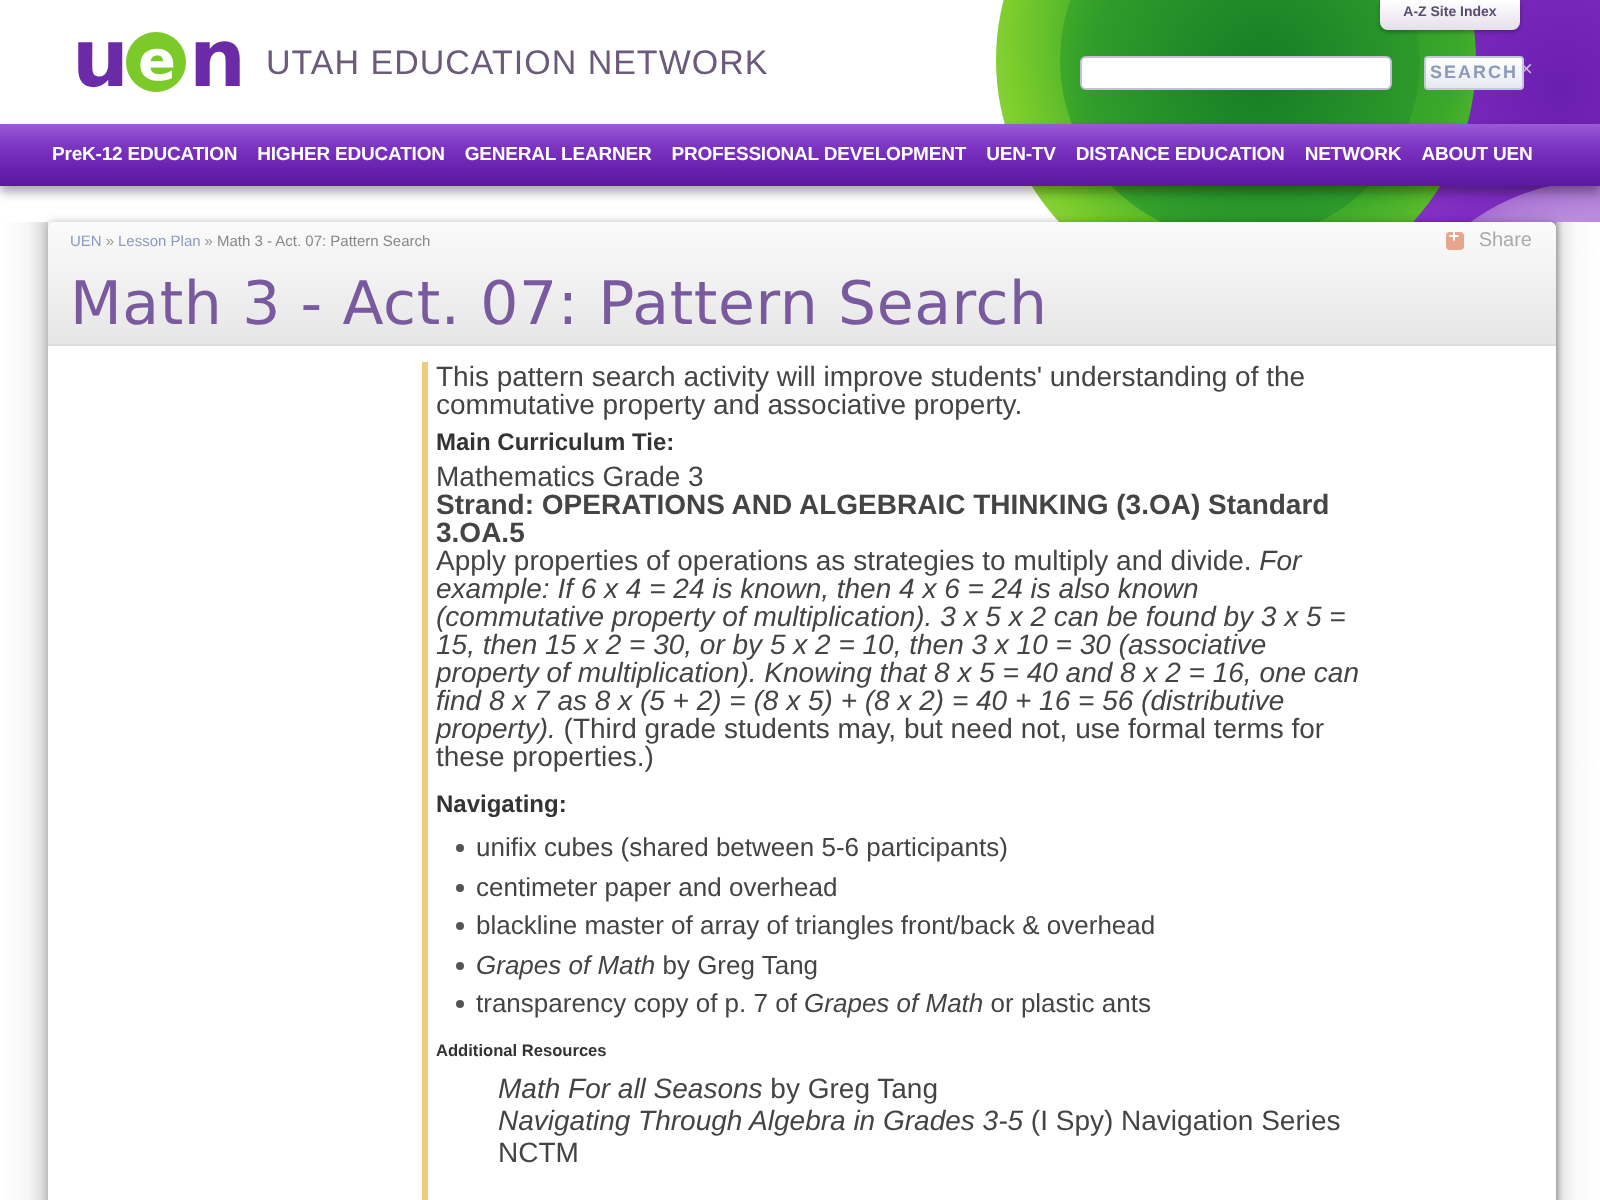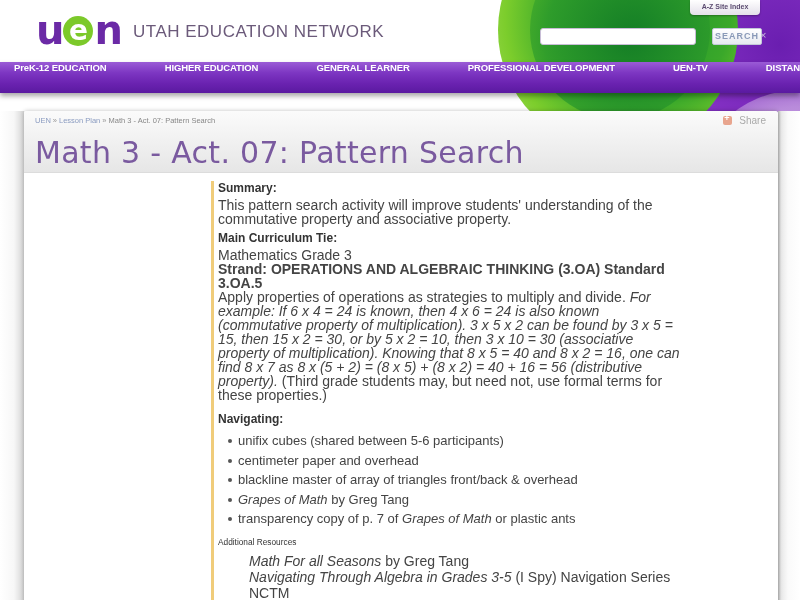--- a/index.html
+++ b/index.html
@@ -21,21 +21,21 @@
   .logo-n { color: #6b2aa6; }
   .site-name { position: absolute; left: 133px; top: 22px; font-size: 17px; color: #6b5a7a; letter-spacing: 0.5px; }
 
   
   .az-index { position: absolute; left: 690px; top: 0; width: 70px; height: 15px; background: linear-gradient(#ffffff, #e4e0ea); border-radius: 0 0 4px 4px; font-size: 7px; font-weight: bold; color: #5b4b70; text-align: center; line-height: 14px; box-shadow: 0 1px 2px rgba(0,0,0,.3); }
   .search-input { position: absolute; left: 540px; top: 28px; width: 156px; height: 17px; background: #fff; border: 1px solid #c8bdd6; border-radius: 3px; font-size: 10px; padding: 0 4px; outline: none; }
   .search-button { position: absolute; left: 698px; top: 28px; width: 50px; height: 17px; background: linear-gradient(#ffffff, #e6e9f0); border: 1px solid #c3c9d8; border-radius: 2px; font-size: 9px; font-weight: bold; color: #8a9ab8; letter-spacing: 1px; line-height: 15px; text-align: center; cursor: pointer; margin-left: 14px; }
   .search-clear { position: absolute; left: 760px; top: 29px; font-size: 11px; color: #c8b8dc; }
 
   
-  .navbar { position: absolute; left: 0; top: 62px; width: 800px; height: 31px; background: linear-gradient(#9a5bd6 0%, #7d36c2 35%, #6a22b0 70%, #5a1aa0 100%); box-shadow: 0 3px 5px rgba(0,0,0,.35); display: flex; padding-left: 14px; gap: 48px; }
+  .navbar { position: absolute; left: 0; top: 62px; width: 800px; height: 31px; background: linear-gradient(#9a5bd6 0%, #7d36c2 35%, #6a22b0 70%, #5a1aa0 100%); box-shadow: 0 3px 5px rgba(0,0,0,.35); display: flex; align-items: center; padding-left: 26px; }
   .nav-item { color: #ffffff; font-size: 9.5px; font-weight: bold; margin-right: 10px; white-space: nowrap; letter-spacing: -0.1px; cursor: pointer; }
 
   
   .panel { position: absolute; left: 24px; top: 111px; width: 754px; height: 520px; background: #ffffff; border-radius: 3px; box-shadow: 0 0 4px rgba(0,0,0,.25); }
   .panel-header { height: 62px; background: linear-gradient(#fbfbfb, #e6e6e6); border-bottom: 1px solid #dcdcdc; border-radius: 3px 3px 0 0; position: relative; padding-left: 16px; }
   .breadcrumb { position: absolute; left: 11px; top: 5px; font-size: 7.5px; color: #888; }
   .breadcrumb a { color: #8a9bc0; text-decoration: none; }
   .breadcrumb .sep { color: #999; margin: 0 2px; }
   .share { position: absolute; right: 12px; top: 4px; display: flex; align-items: center; font-size: 10px; color: #aaa; }
   .share-icon { width: 9px; height: 9px; background: #e8a58e; border-radius: 2px; margin-right: 7px; position: relative; }
@@ -44,21 +44,21 @@
 
   
   .content { position: absolute; left: 187px; top: 70px; width: 470px; border-left: 3px solid #f0cc7a; padding-left: 4px; height: 460px; }
   .content h2 { font-size: 12px; font-weight: bold; color: #333; margin-bottom: 3px; }
   .content p, .content .line { font-size: 14px; color: #444; line-height: 14px; }
   .section { margin-bottom: 5px; }
   .strand { color: #6a7fb8; font-weight: bold; }
   .materials-list { list-style: none; margin-top: 5px; margin-left: 10px; }
   .materials-list li { font-size: 13px; color: #444; line-height: 19.5px; position: relative; padding-left: 10px; }
   .materials-list li::before { content: ""; position: absolute; left: 0; top: 8px; width: 4px; height: 4px; background: #555; border-radius: 50%; }
-  .add-res-title { font-size: 8.3px; font-weight: normal; color: #333; margin-top: 8px; }
+  .add-res-title { font-size: 8.3px; font-weight: bold; color: #333; margin-top: 8px; }
   .add-res { margin-left: 31px; margin-top: 6px; }
   .add-res .line { line-height: 16px; }
   .attachments { font-size: 8.3px; font-weight: bold; color: #333; margin-left: 31px; margin-top: 20px; }
   .right-edge { position: absolute; left: 778px; top: 111px; width: 22px; height: 489px; background: linear-gradient(90deg, #bcbcbc 0, #e8e8e8 3px, #fafafa 10px, #fff 100%); }
   .left-edge { position: absolute; left: 0; top: 111px; width: 24px; height: 489px; background: linear-gradient(90deg, #fff 0, #f7f7f7 14px, #e2e2e2 20px, #d6d6d6 24px); }
 </style>
 </head>
 <body>
 
 <div class="page">
@@ -101,21 +101,20 @@
       </div>
       <div class="share">
         <span class="share-icon"></span>
         <span>Share</span>
       </div>
       <h1 class="page-title">Math 3 - Act. 07: Pattern Search</h1>
     </div>
 
     <div class="content">
       <div class="section">
-        <h2>Summary:</h2>
         <p>This pattern search activity will improve students' understanding of the commutative property and associative property.</p>
       </div>
 
       <div class="section">
         <h2>Main Curriculum Tie:</h2>
         <p>Mathematics Grade 3</p>
         <p class="strand">Strand: OPERATIONS AND ALGEBRAIC THINKING (3.OA) Standard 3.OA.5</p>
         <p><span>Apply properties of operations as strategies to multiply and divide. </span><i>For example: If 6 x 4 = 24 is known, then 4 x 6 = 24 is also known (commutative property of multiplication). 3 x 5 x 2 can be found by 3 x 5 = 15, then 15 x 2 = 30, or by 5 x 2 = 10, then 3 x 10 = 30 (associative property of multiplication). Knowing that 8 x 5 = 40 and 8 x 2 = 16, one can find 8 x 7 as 8 x (5 + 2) = (8 x 5) + (8 x 2) = 40 + 16 = 56 (distributive property).</i><span> (Third grade students may, but need not, use formal terms for these properties.)</span></p>
       </div>
 

